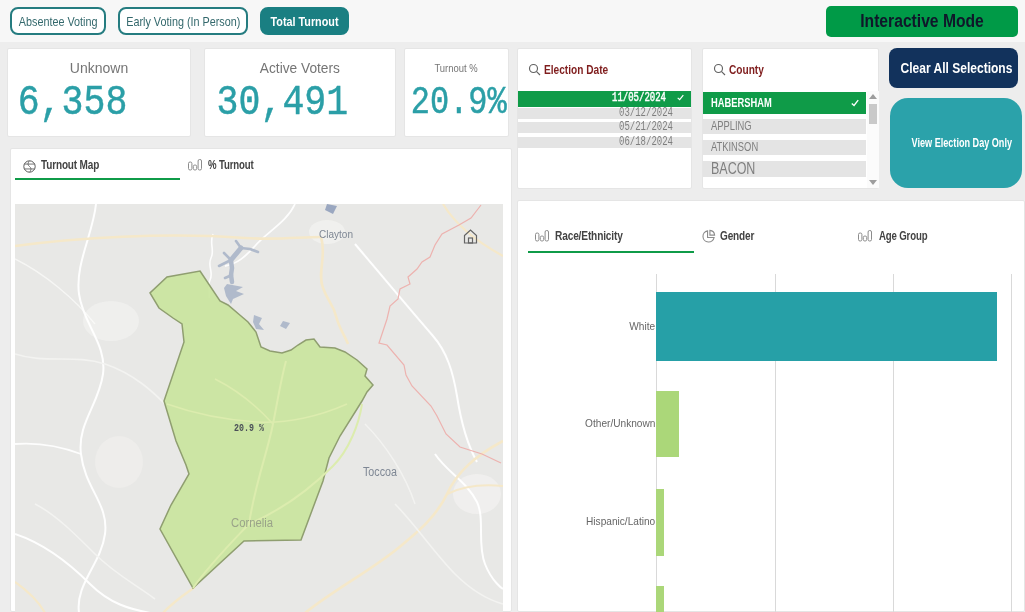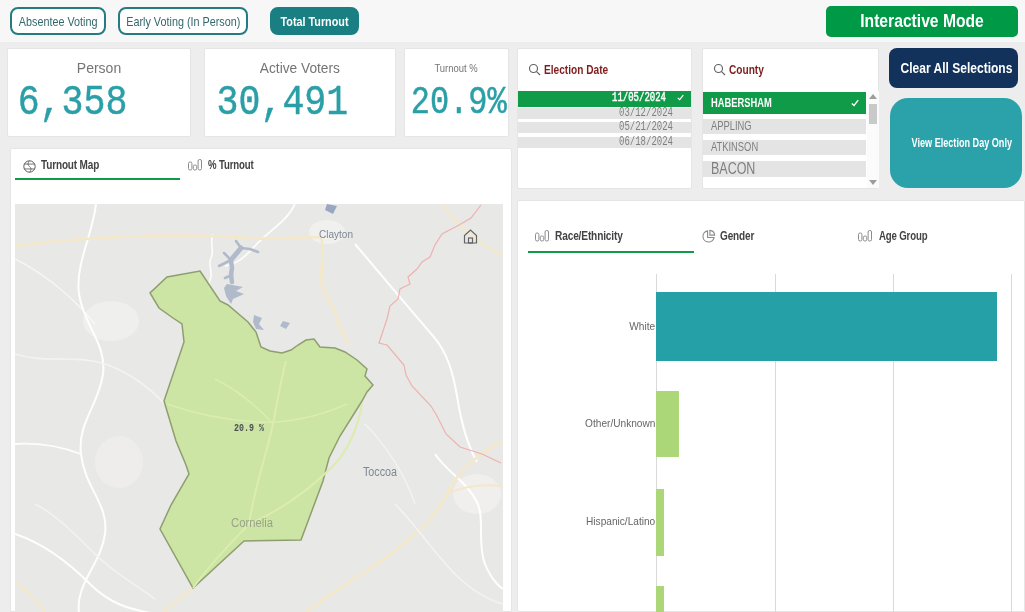--- a/index.html
+++ b/index.html
@@ -7,21 +7,21 @@
     font-family:"Liberation Sans", sans-serif; }
   .abs { position:absolute; }
   #stage { position:relative; width:1025px; height:612px; }
   #topbar { left:0; top:0; width:1025px; height:42px; background:#f7f7f7; }
   .tbtn { top:7px; height:28px; border:2px solid #257c80; border-radius:8px;
     background:#fff; color:#33686c; font-size:13.5px;
     display:flex; align-items:center; justify-content:center; white-space:nowrap; }
   .c78 { display:inline-block; transform:scaleX(0.80); transform-origin:50% 50%; }
   #btn3 { background:#1a7f82; color:#fff; border-color:#1a7f82; font-weight:bold; }
   #imode { left:826px; top:6px; width:192px; height:31px; background:#009a47;
-    border-radius:5px; color:#ffffff; font-weight:bold; font-size:18px;
+    border-radius:5px; color:#0f172a; font-weight:bold; font-size:18px;
     display:flex; align-items:center; justify-content:center; }
   .card { background:#fff; border:1px solid #e5e5e5; border-radius:2px; }
   .kpilabel { width:100%; text-align:center; color:#757575; }
   .kpinum { width:100%; text-align:left; color:#2b9fa7;
     font-family:"Liberation Mono", monospace; -webkit-text-stroke:0.5px #2b9fa7; }
   .sq { display:inline-block; transform:scaleX(0.85); transform-origin:50% 50%; }
   
   .lbhead { font-weight:bold; color:#7f1d1d; font-size:13.5px; }
   .lbrow { position:absolute; }
   .gray { background:#e4e4e4; color:#7f7f7f; }
@@ -39,29 +39,29 @@
 <body>
 <div id="stage">
   <div id="topbar" class="abs"></div>
 
   <div class="abs tbtn" style="left:10px;width:96px;">
       <span class="c78">Absentee Voting</span>
     </div>
   <div class="abs tbtn" style="left:118px;width:130px;">
       <span class="c78">Early Voting (In Person)</span>
     </div>
-  <div class="abs tbtn" id="btn3" style="left:260px;width:89px;margin-left:10px;">
+  <div class="abs tbtn" id="btn3" style="left:260px;width:89px;">
       <span class="c78">Total Turnout</span>
     </div>
   <div class="abs" id="imode">
       <span style="display:inline-block;transform:scaleX(0.87);transform-origin:50% 50%;">Interactive Mode</span>
     </div>
 
   <div class="abs card" style="left:7px;top:48px;width:184px;height:89px;">
-    <div class="kpilabel" style="margin-top:11px;font-size:14px;">Person</div>
+    <div class="kpilabel" style="margin-top:11px;font-size:14px;">Unknown</div>
     <div class="kpinum" style="font-size:43px;margin-top:2px;"><span class="sq">6,358</span></div>
   </div>
   <div class="abs card" style="left:204px;top:48px;width:192px;height:89px;">
     <div class="kpilabel" style="margin-top:11px;font-size:14px;"><span style="display:inline-block;transform:scaleX(0.98);">Active Voters</span></div>
     <div class="kpinum" style="font-size:43px;margin-top:2px;"><span class="sq">30,491</span></div>
   </div>
   <div class="abs card" style="left:404px;top:48px;width:105px;height:89px;">
     <div class="kpilabel" style="margin-top:13px;font-size:10.5px;"><span style="display:inline-block;transform:scaleX(0.9);">Turnout %</span></div>
     <div class="kpinum" style="font-size:38.5px;margin-top:7px;position:relative;left:-4px;"><span style="display:inline-block;transform:scaleX(0.83);transform-origin:50% 50%;">20.9%</span></div>
   </div>

